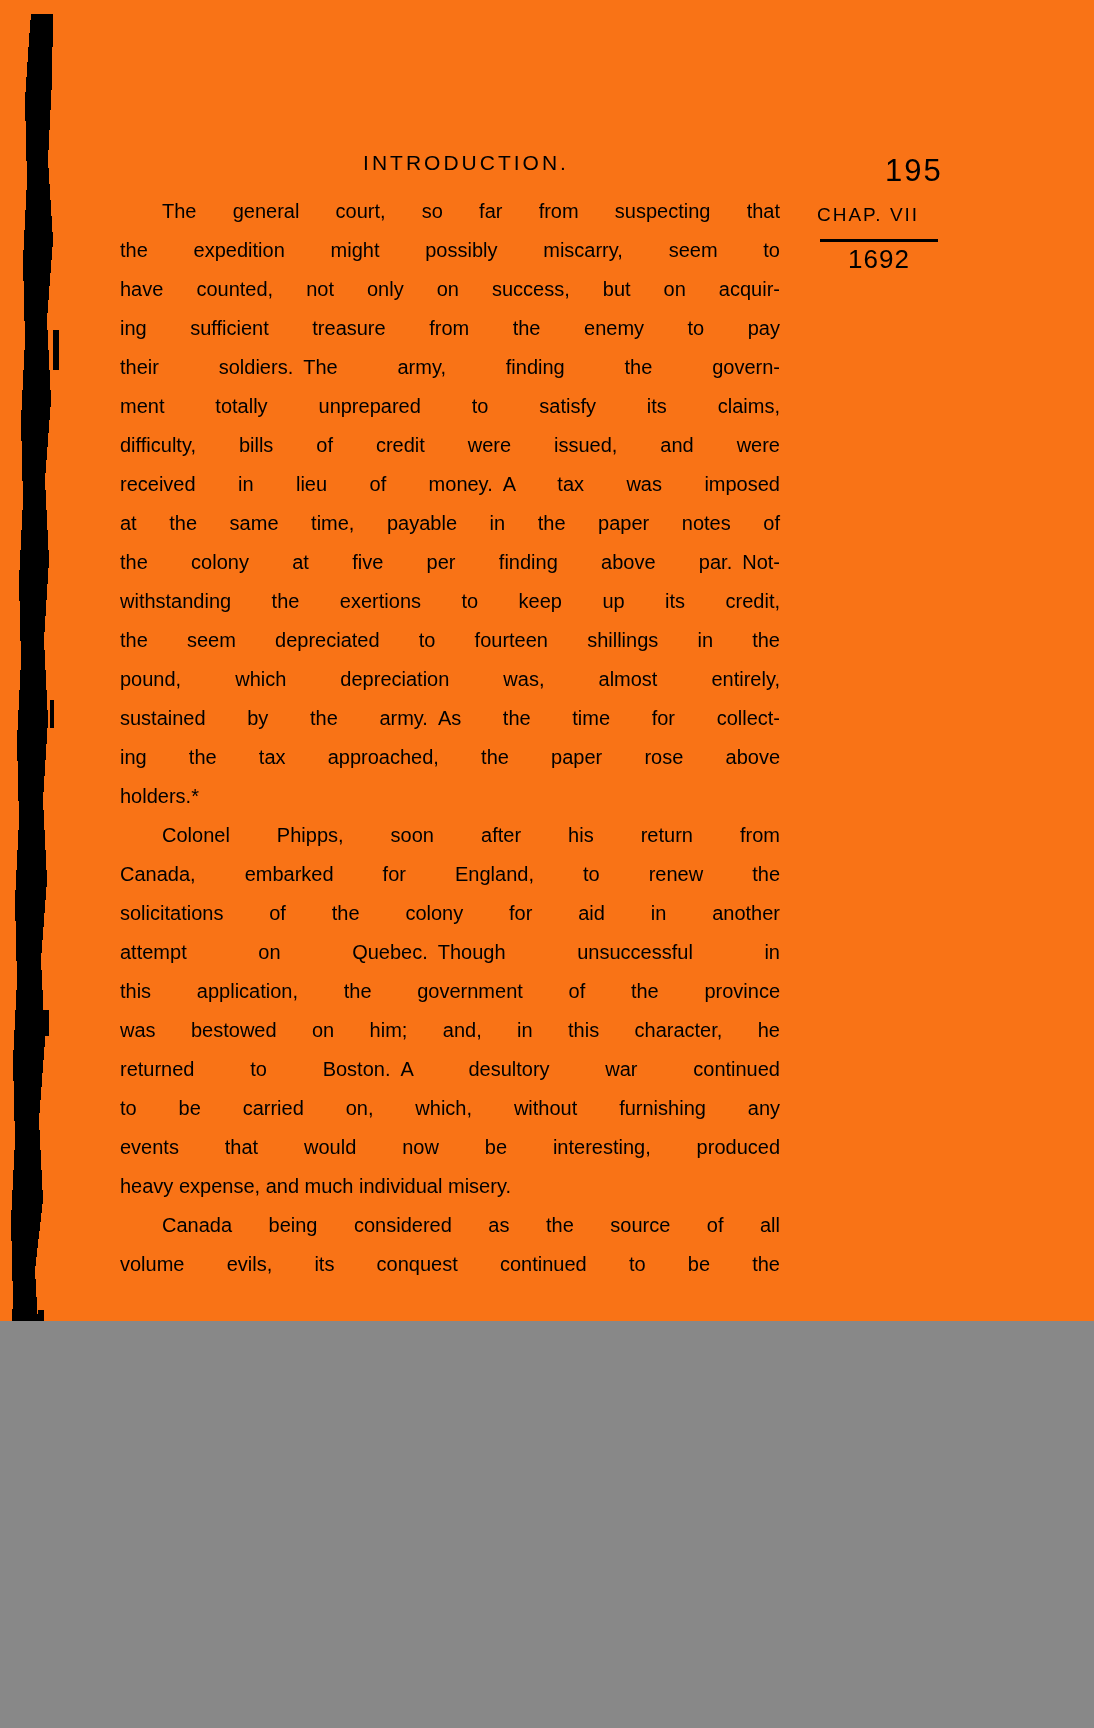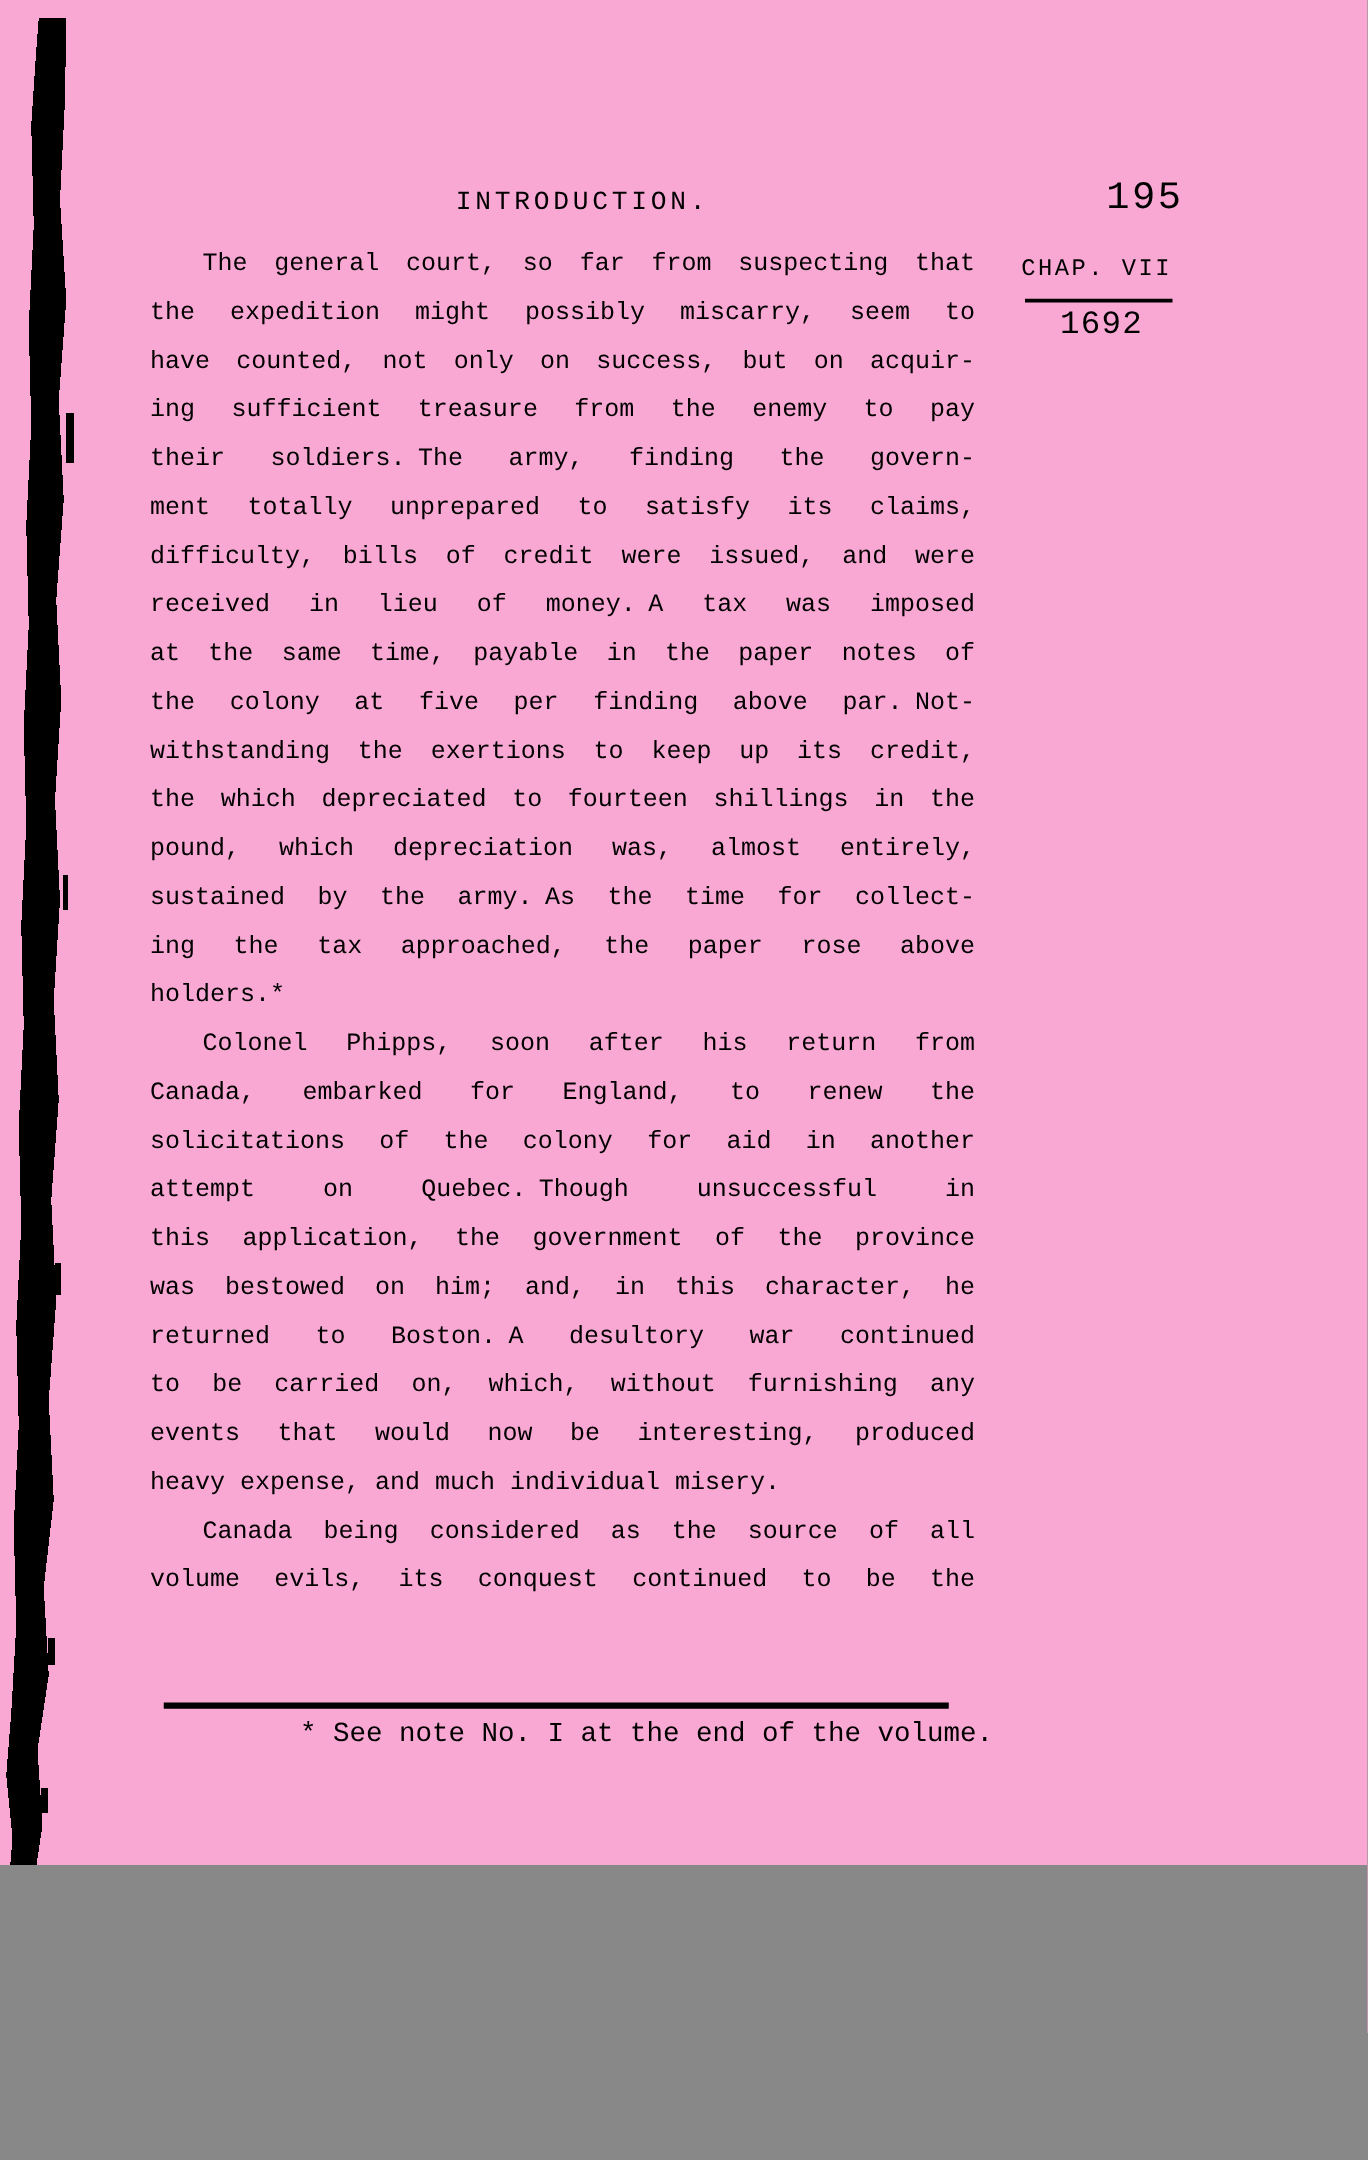--- a/index.html
+++ b/index.html
@@ -1,31 +1,31 @@
 <!DOCTYPE html>
 <html><head>
 <meta charset="utf-8">
 <style>
   html,body{margin:0;padding:0;background:#888;}
   .page{
     position:relative;
-    width:1094px;height:1492px;
-    background:#f9a8d4;
+    width:1094px;height:1321px;
+    background:#f97316;
     overflow:hidden;
-    font-family:Liberation Mono, monospace;
+    font-family:Liberation Sans, sans-serif;
     color:#000;
   }
   .gutter{position:absolute;left:0;top:0;width:1094px;height:1728px;pointer-events:none;}
   .running-title{
     position:absolute;left:136px;top:150px;width:660px;
     text-align:center;
     font-size:21px;letter-spacing:3px;line-height:26px;
   }
   .page-num{
-    position:absolute;left:885px;top:140px;
+    position:absolute;left:885px;top:152px;
     font-size:31px;line-height:38px;letter-spacing:2px;
   }
   .chap{
     position:absolute;left:817px;top:203px;
     font-size:19px;letter-spacing:2px;line-height:24px;
   }
   .chap-rule{
     position:absolute;left:820px;top:239px;width:118px;height:3px;background:#000;
   }
   .year{
@@ -91,21 +91,21 @@
     <div class="ln">the expedition might possibly miscarry, seem to</div>
     <div class="ln">have counted, not only on success, but on acquir-</div>
     <div class="ln">ing sufficient treasure from the enemy to pay</div>
     <div class="ln">their soldiers. The army, finding the govern-</div>
     <div class="ln">ment totally unprepared to satisfy its claims,</div>
     <div class="ln">difficulty, bills of credit were issued, and were</div>
     <div class="ln">received in lieu of money. A tax was imposed</div>
     <div class="ln">at the same time, payable in the paper notes of</div>
     <div class="ln">the colony at five per finding above par. Not-</div>
     <div class="ln">withstanding the exertions to keep up its credit,</div>
-    <div class="ln">the which depreciated to fourteen shillings in the</div>
+    <div class="ln">the seem depreciated to fourteen shillings in the</div>
     <div class="ln">pound, which depreciation was, almost entirely,</div>
     <div class="ln">sustained by the army. As the time for collect-</div>
     <div class="ln">ing the tax approached, the paper rose above</div>
     <div class="ln nojust">holders.*</div>
 
     <div class="ln indent">Colonel Phipps, soon after his return from</div>
     <div class="ln">Canada, embarked for England, to renew the</div>
     <div class="ln">solicitations of the colony for aid in another</div>
     <div class="ln">attempt on Quebec. Though unsuccessful in</div>
     <div class="ln">this application, the government of the province</div>

